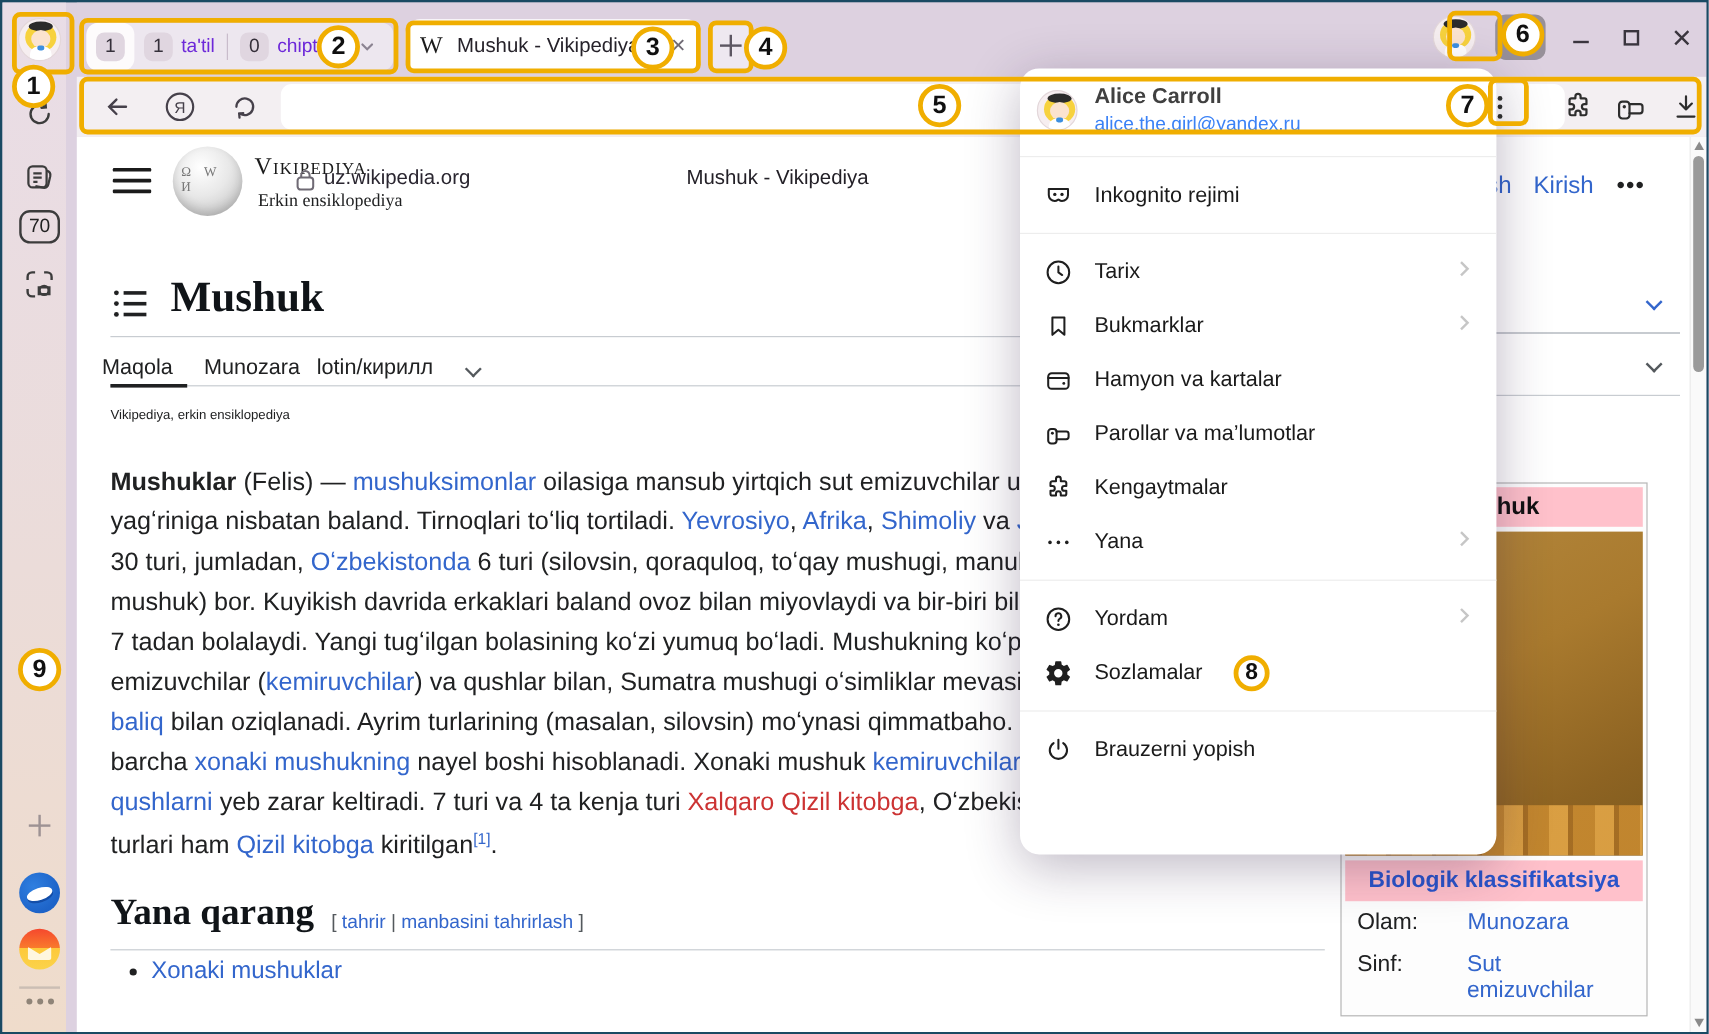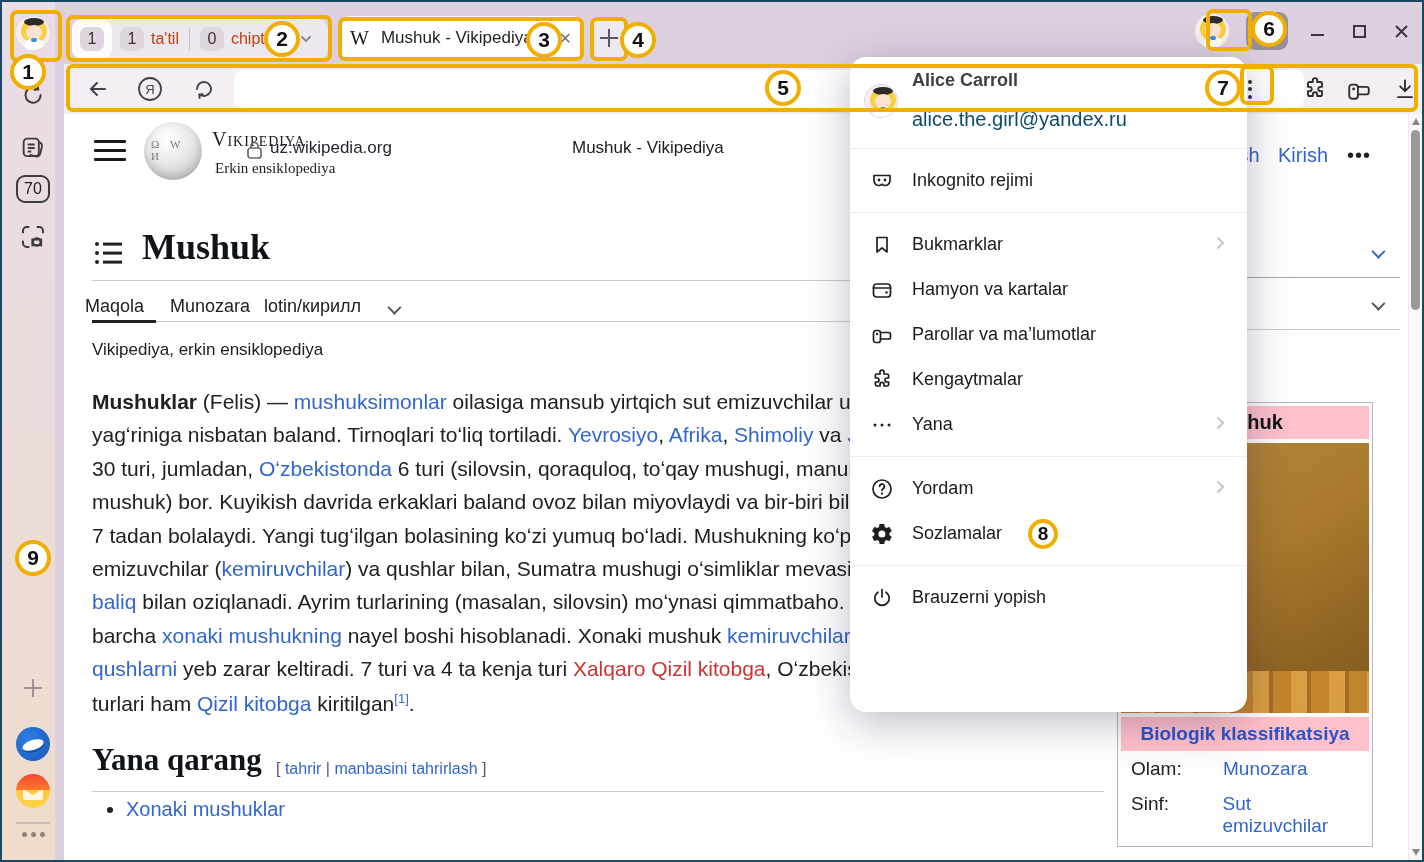--- a/index.html
+++ b/index.html
@@ -23,21 +23,21 @@
   .logo-browser { width:34px; height:34px; border-radius:50%; background:radial-gradient(circle at 35% 35%, #2f7fe0 0%, #1d63c8 70%); position:relative; overflow:hidden; }
   .logo-browser::after { content:""; position:absolute; left:6px; top:13px; width:22px; height:10px; background:#fff; border-radius:50%; transform:rotate(-18deg); box-shadow:0 2px 0 rgba(0,40,120,.45); }
   .logo-mail { width:34px; height:34px; border-radius:50%; background:linear-gradient(180deg,#f5482e 0%,#f97b2c 48%,#fdc93b 48%,#fbd34a 100%); position:relative; overflow:hidden; }
   .logo-mail::after { content:""; position:absolute; left:7px; top:15px; width:20px; height:11px; background:#fff7df; clip-path:polygon(0 0,50% 55%,100% 0,100% 100%,0 100%); border-radius:2px; }
 
   
   #tabstrip { position:absolute; left:62px; top:0; right:0; height:62px; background:#ddd1e0; }
   #tabgroup { position:absolute; left:8px; top:17px; width:256px; height:40px; background:rgba(255,255,255,.48); border-radius:10px; display:flex; align-items:center; }
   #tabgroup .seg-sel { width:40px; height:40px; background:#fdfbfc; border-radius:10px; display:flex; align-items:center; justify-content:center; }
   .tg-badge { min-width:24px; height:24px; padding:0 5px; background:#e0d6e0; border-radius:7px; color:#35303a; font-size:16px; display:flex; align-items:center; justify-content:center; }
-  .tg-label { font-size:16px; color:#c2410c; margin:0 10px 0 7px; }
+  .tg-label { font-size:16px; color:#6d28d9; margin:0 10px 0 7px; }
   .tg-sep { width:1px; height:22px; background:#c9bccb; margin-right:10px; }
   .chev-down { width:12px; height:12px; }
   #tab-active { position:absolute; left:274px; top:14px; width:246px; height:44px; background:#fff; border-radius:12px; display:flex; align-items:center; padding:0 12px; }
   .fav-w { font-family:"Liberation Serif",serif; font-size:20px; color:#1b1b1b; margin-right:12px; }
   .tab-title { font-size:17px; color:#26222a; white-space:nowrap; overflow:hidden; flex:1; }
   .tab-x { font-size:16px; color:#6f6a74; margin-left:8px; }
   #newtab { position:absolute; left:527px; top:16px; width:36px; height:40px; background:rgba(255,255,255,.5); border-radius:9px; display:flex; align-items:center; justify-content:center; }
   .plus { position:relative; width:18px; height:18px; }
   .plus::before,.plus::after{ content:""; position:absolute; background:#5c5662; }
   .plus::before{ left:8px; top:0; width:2px; height:18px; }
@@ -70,21 +70,21 @@
   .hamb i { height:3px; background:#1b1b1b; border-radius:1px; }
   .toplinks { position:absolute; top:30px; font-size:20px; }
   .blue { color:#3366cc; }
   .hr { position:absolute; height:1px; background:#c8ccd1; }
   #art-title { position:absolute; left:78px; top:112px; font-size:36px; color:#101418; }
   .toc-ico { position:absolute; left:30px; top:126px; }
   .wtab { position:absolute; top:182px; font-size:18px; color:#202122; }
   .wtab-underline { position:absolute; top:206px; height:3px; background:#202122; }
   .caret { display:inline-block; width:10px; height:10px; border-right:2px solid #54595d; border-bottom:2px solid #54595d; transform:rotate(45deg) translateY(-2px); margin-left:8px; }
   .caret-blue { border-color:#3366cc; }
-  #subtitle { position:absolute; left:28px; top:226px; font-size:17px; color:#202122; }
+  #subtitle { position:absolute; left:28px; top:226px; font-size:11px; color:#202122; }
   #para { position:absolute; left:28px; top:276px; width:760px; font-size:21px; color:#202122; }
   #para .line { height:33.4px; white-space:nowrap; overflow:hidden; }
   .s-b { font-weight:bold; } .s-l { color:#3366cc; } .s-r { color:#cc3333; } .s-g { color:#54595d; }
   .s-sup { color:#3366cc; font-size:13px; vertical-align:super; }
   #seealso-h { position:absolute; left:28px; top:628px; font-size:31px; color:#101418; }
   #seealso-edit { position:absolute; left:212px; top:646px; font-size:16px; }
   #seealso-list { position:absolute; left:62px; top:684px; font-size:20px; }
   #seealso-list li { color:#202122; margin-left:0; list-style:disc;text-align:right; }
   #seealso-list a { color:#3366cc; }
 
@@ -109,21 +109,21 @@
   #pg-scroll { position:absolute; right:0; top:0; width:14px; bottom:0; background:#fafafa; border-left:1px solid #ececec; z-index:4; }
   #pg-scroll .thumb { position:absolute; left:2px; top:16px; width:9px; height:180px; background:#9a9a9a; border-radius:5px; }
   .tri-up { position:absolute; left:3px; top:4px; width:0; height:0; border-left:4px solid transparent; border-right:4px solid transparent; border-bottom:7px solid #8a8a8a; }
   .tri-dn { position:absolute; left:3px; bottom:4px; width:0; height:0; border-left:4px solid transparent; border-right:4px solid transparent; border-top:7px solid #8a8a8a; }
 
   
   #menu { position:absolute; left:848px; top:55px; width:397px; height:655px; background:#fff; border-radius:16px;
      box-shadow:0 10px 44px rgba(40,20,60,.30); z-index:40; padding-top:9px; }
   #menu-user { display:flex; align-items:center; gap:14px; padding:4px 16px 8px 14px; }
   #menu-user .nm { font-size:18px; font-weight:bold; color:#404040; }
-  #menu-user .em { font-size:20px; color:#0c4a6e; margin-top:17px; }
+  #menu-user .em { font-size:16px; color:#3b82f6; margin-top:4px; }
   .menu-divider { height:1px; background:#ededed; margin:9px 0; }
   .menu-row { height:45px; display:flex; align-items:center; padding:0 18px 0 20px; gap:18px; }
   .menu-row .lbl { font-size:18px; color:#1a1a1a; }
   .menu-row .mi { width:24px; height:24px; flex:0 0 24px; }
   .menu-row .chev { margin-left:auto; }
   .mi svg { width:24px; height:24px; stroke:#1f1f1f; stroke-width:1.7; fill:none; stroke-linecap:round; stroke-linejoin:round; }
   .mi svg .f { fill:#1f1f1f; stroke:none; }
   .chev svg { width:18px; height:18px; stroke:#c6c6c6; stroke-width:2; fill:none; }
 
   
@@ -405,20 +405,30 @@
           <span class="mi"><svg viewBox="0 0 24 24">
               <path d="M4 6.5h16v5a5 5 0 0 1-5 5c-1.9 0-2.5-1.3-3-1.3s-1.1 1.3-3 1.3a5 5 0 0 1-5-5z"></path>
               <circle class="f" cx="9" cy="11" r="1.4"></circle>
               <circle class="f" cx="15" cy="11" r="1.4"></circle>
             </svg></span>
           <span class="lbl">Inkognito rejimi</span>
         </div>
         <div class="menu-divider"></div>
         <div class="menu-row">
           <span class="mi"><svg viewBox="0 0 24 24">
+              <circle cx="12" cy="12" r="9"></circle>
+              <path d="M12 7v5l3.2 2.2"></path>
+            </svg></span>
+          <span class="lbl">Tarix</span>
+          <span class="chev"><svg viewBox="0 0 18 18">
+              <path d="M6.5 3.5L12 9l-5.5 5.5"></path>
+            </svg></span>
+        </div>
+        <div class="menu-row">
+          <span class="mi"><svg viewBox="0 0 24 24">
               <path d="M7 4.5h10V19l-5-4.2L7 19z"></path>
             </svg></span>
           <span class="lbl">Bukmarklar</span>
           <span class="chev"><svg viewBox="0 0 18 18">
               <path d="M6.5 3.5L12 9l-5.5 5.5"></path>
             </svg></span>
         </div>
         <div class="menu-row">
           <span class="mi"><svg viewBox="0 0 24 24">
               <rect x="3.5" y="6" width="17" height="13" rx="3"></rect>

